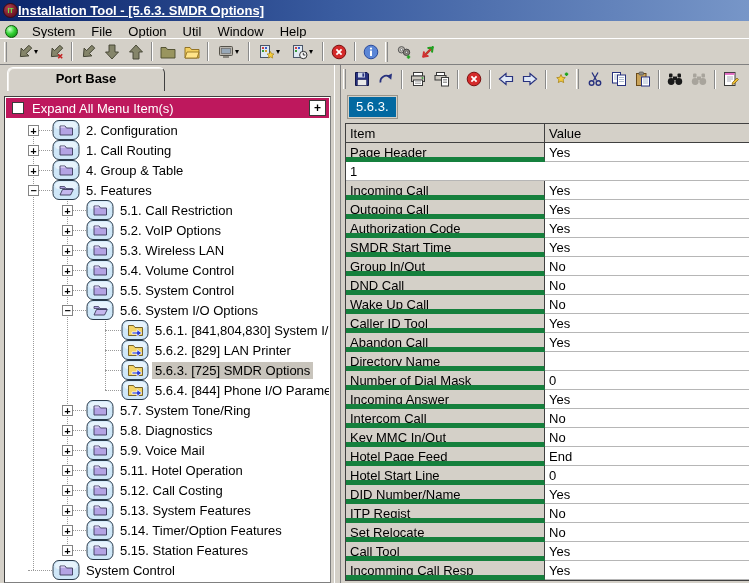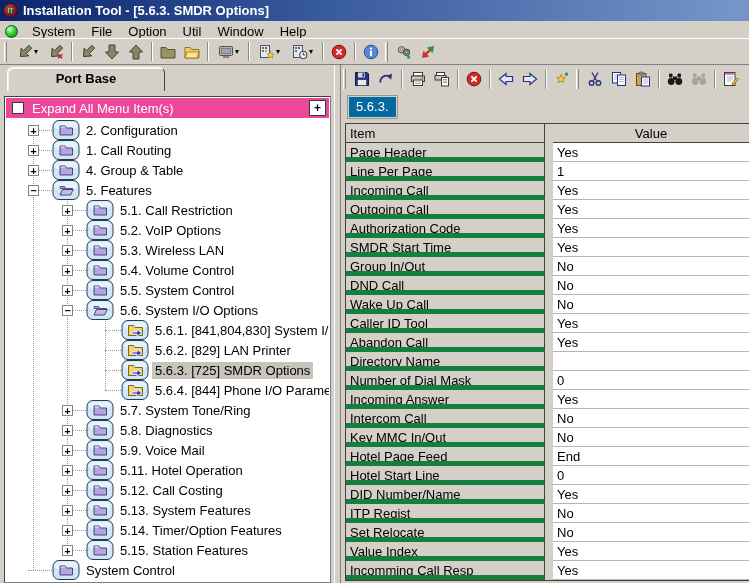--- a/index.html
+++ b/index.html
@@ -5,21 +5,21 @@
   * { margin:0; padding:0; box-sizing:border-box; }
   html,body { width:749px; height:583px; overflow:hidden; }
   body { font-family:"Liberation Sans", sans-serif; font-size:13px; background:#d4d0c8; position:relative; color:#000; }
 
   
   .titlebar { position:absolute; left:0; top:0; width:749px; height:21px;
     background:linear-gradient(to right,#0a246a,#3a5ca0 45%,#7796c8);
     display:flex; align-items:center; padding-left:3px; }
   .app-icon { width:15px; height:15px; border-radius:50%; background:radial-gradient(circle at 35% 30%,#b04050,#6a1525 70%);
     border:1px solid #3a0a12; color:#6fe04a; font:bold 7px/13px "Liberation Sans",sans-serif; text-align:center; flex:none; }
-  .title-text { color:#fff; font-weight:bold; font-size:13px; margin-left:5px; white-space:nowrap; }
+  .title-text { color:#fff; font-weight:bold; font-size:13px; white-space:nowrap;text-decoration:underline; }
 
   
   .menubar { position:absolute; left:0; top:21px; width:749px; height:21px; background:#d4d0c8;
     display:flex; align-items:center; border-bottom:1px solid #b8b4ac; }
   .mdi-ball { width:13px; height:13px; border-radius:50%; margin:0 6px 0 5px; flex:none;
     background:radial-gradient(circle at 35% 30%,#d2ffd2,#35d435 45%,#0a7a0a); border:1px solid #0a5a0a; }
   .menu-item { padding:1px 8px; white-space:nowrap; cursor:default; }
 
   
   .toolbar { position:absolute; left:0; top:38px; width:749px; height:27px; background:#d4d0c8;
@@ -41,21 +41,21 @@
   .right-panel { position:absolute; left:341px; top:0; width:408px; height:518px; }
 
   
   .tabstrip { position:absolute; left:0; top:0; width:334px; height:26px; }
   .tab { position:absolute; left:7px; top:2px; width:158px; height:24px; background:#d4d0c8;
     border:1px solid #404040; border-bottom:none; border-top-color:#fff; border-left-color:#fff;
     border-radius:6px 6px 0 0; text-align:center; font-weight:bold; line-height:22px;
     box-shadow:inset 1px 1px 0 #f4f2ee; }
   .panel-box { position:absolute; left:4px; top:31px; width:327px; height:487px; background:#fff;
     border:1px solid #808080; border-top-color:#404040; border-left-color:#404040; }
-  .xheader { position:absolute; left:1px; right:1px; top:1px; height:20px; background:#ec4899;
+  .xheader { position:absolute; left:1px; right:1px; top:1px; height:20px; background:#be185d;
     display:flex; align-items:center; color:#fff; }
   .xcheckbox { width:12px; height:12px; background:#fff; border:1px solid #3a3a3a; margin:0 8px 0 6px; flex:none; }
   .xlabel { flex:1; white-space:nowrap; }
   .xplus { width:17px; height:16px; margin-right:3px; background:#fff; border:1px solid #3a3a3a;
     font:bold 12px/13px "Liberation Sans",sans-serif; text-align:center; padding:0; flex:none; }
   .tree { position:absolute; left:1px; right:1px; top:22px; bottom:1px; background:#fff; overflow:hidden; padding-top:1px; }
   .trow { height:20px; display:flex; align-items:center; white-space:nowrap; position:relative; z-index:1; }
   .d0 { padding-left:22px; } .d1 { padding-left:56px; } .d2 { padding-left:99px; }
   .expander { width:11px; height:11px; background:#fff; border:1px solid #848484; flex:none;
     font:bold 10px/9px "DejaVu Sans Mono",monospace; text-align:center; color:#000; }
@@ -69,21 +69,21 @@
   .spine-root { left:27px; top:11px; height:440px; }
   .spine-feat { left:61px; top:80px; height:351px; }
   .spine-56  { left:99px; top:200px; height:71px; }
 
   
   .rtoolbar { position:absolute; left:0; top:0; width:408px; height:28px; display:flex; align-items:center; }
   .sel-label { position:absolute; left:7px; top:31px; background:#0369a1; color:#fff; padding:2px 7px 3px;
     border:1px solid #d4d0c8; outline:1px solid #9a968c; }
   .ptable { position:absolute; left:4px; top:58px; right:0; bottom:2px; border:1px solid #404040;
     border-right:none; background:#d4d0c8; overflow:hidden; }
-  .t-row { display:flex; height:19px;gap:8px; }
+  .t-row { display:flex; height:19px; }
   .t-row.head .cell { background:#d4d0c8; border-bottom:1px solid #404040; }
   .cell { height:19px; padding:2px 4px 0; line-height:15px; overflow:hidden; white-space:nowrap; }
   .c-item { width:199px; flex:none; border-right:1px solid #404040; }
   .c-val { flex:1; }
   .t-row.body .c-item { background:#d4d0c8; border-bottom:5px solid #15803d; }
   .t-row.body .c-val { background:#fff; border-bottom:1px solid #b6b6b6; }
 </style>
 </head>
 <body>
 
@@ -701,28 +701,27 @@
               <path d="M4 6h6M4 8h6M4 10h4" stroke="#99a" stroke-width="0.8"></path>
               <path d="M9.5 11.5L14 7l1.5 1.5-4.5 4.5-2 .5z" fill="#f0c030" stroke="#7a5a10" stroke-width="0.7"></path>
             </svg>
           </span>
         </button>
       </div>
     <div class="sel-label">5.6.3.</div>
     <div class="ptable">
         <div class="t-row head">
           <div class="cell c-item">Item</div>
-          <div class="cell c-val" style="text-align: center;">Value</div>
+          <div class="cell c-val" style="text-align: left;">Value</div>
         </div>
         <div class="t-row body">
           <div class="cell c-item">Page Header</div>
           <div class="cell c-val">Yes</div>
         </div>
         <div class="t-row body">
-          <div class="cell c-item">Line Per Page</div>
           <div class="cell c-val">1</div>
         </div>
         <div class="t-row body">
           <div class="cell c-item">Incoming Call</div>
           <div class="cell c-val">Yes</div>
         </div>
         <div class="t-row body">
           <div class="cell c-item">Outgoing Call</div>
           <div class="cell c-val">Yes</div>
         </div>
@@ -788,21 +787,21 @@
         </div>
         <div class="t-row body">
           <div class="cell c-item">ITP Regist</div>
           <div class="cell c-val">No</div>
         </div>
         <div class="t-row body">
           <div class="cell c-item">Set Relocate</div>
           <div class="cell c-val">No</div>
         </div>
         <div class="t-row body">
-          <div class="cell c-item">Value Index</div>
+          <div class="cell c-item">Call Tool</div>
           <div class="cell c-val">Yes</div>
         </div>
         <div class="t-row body">
           <div class="cell c-item">Incomming Call Resp</div>
           <div class="cell c-val">Yes</div>
         </div>
       </div>
   </div>
 
 </div>

